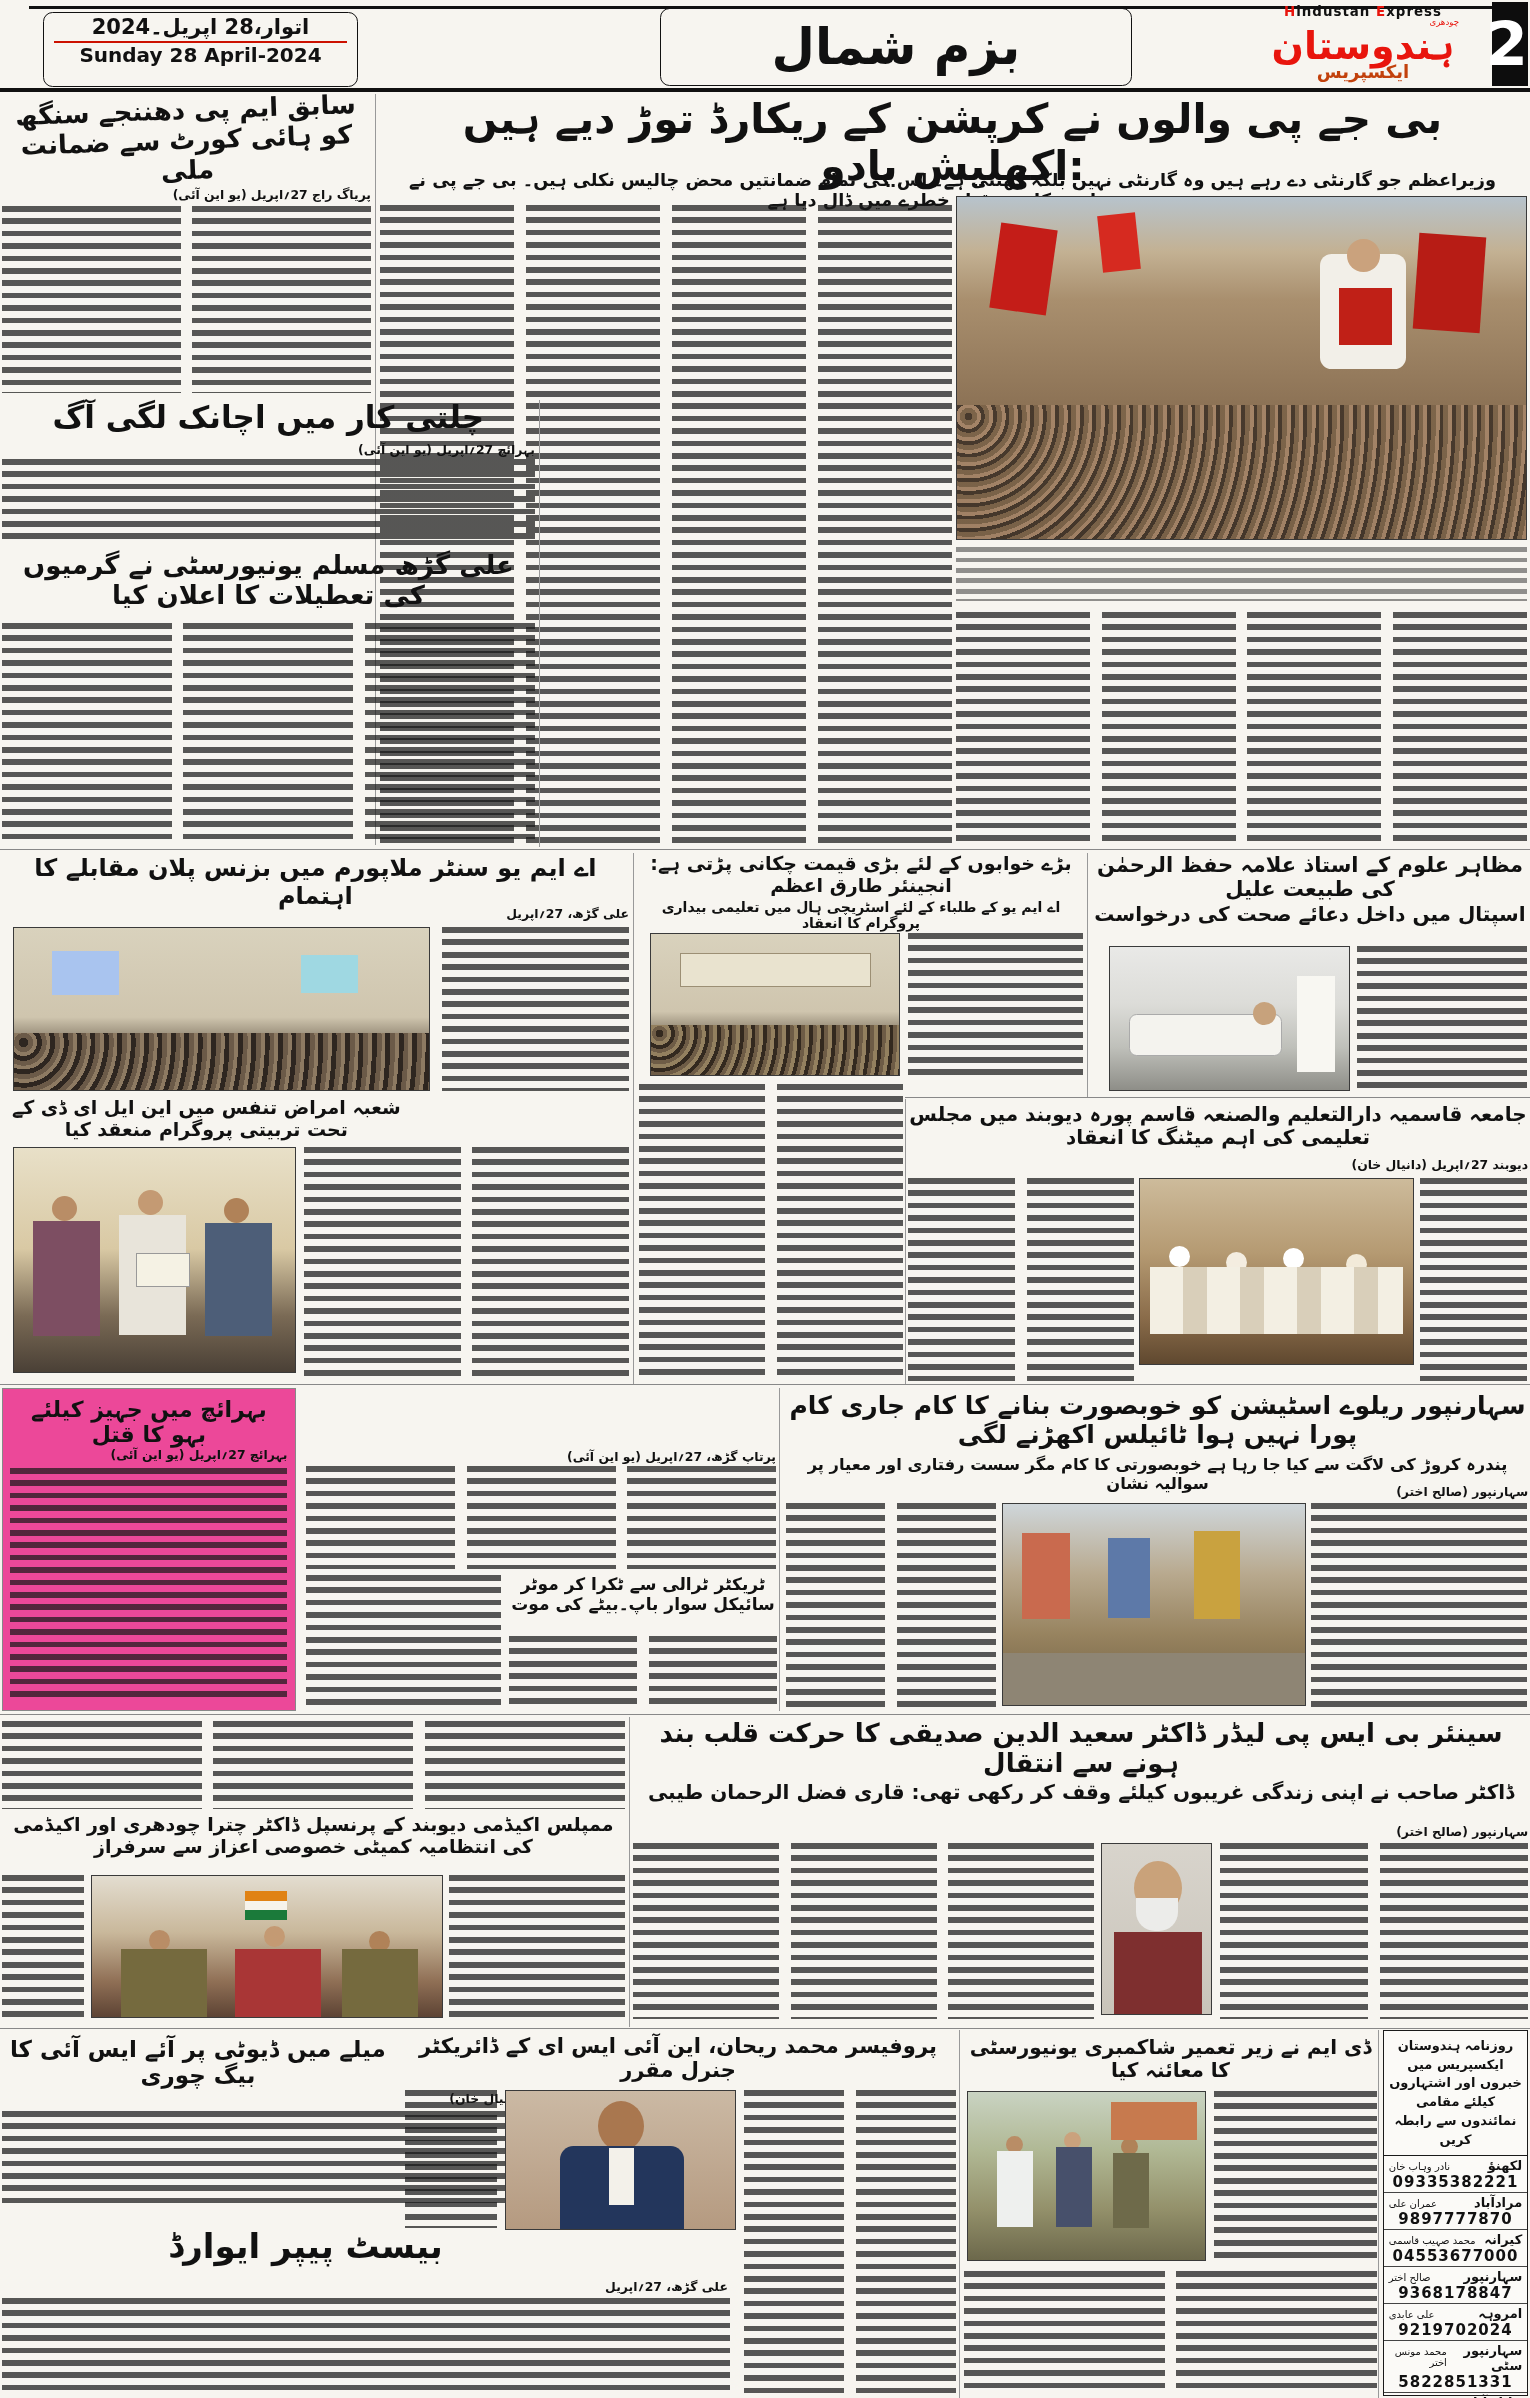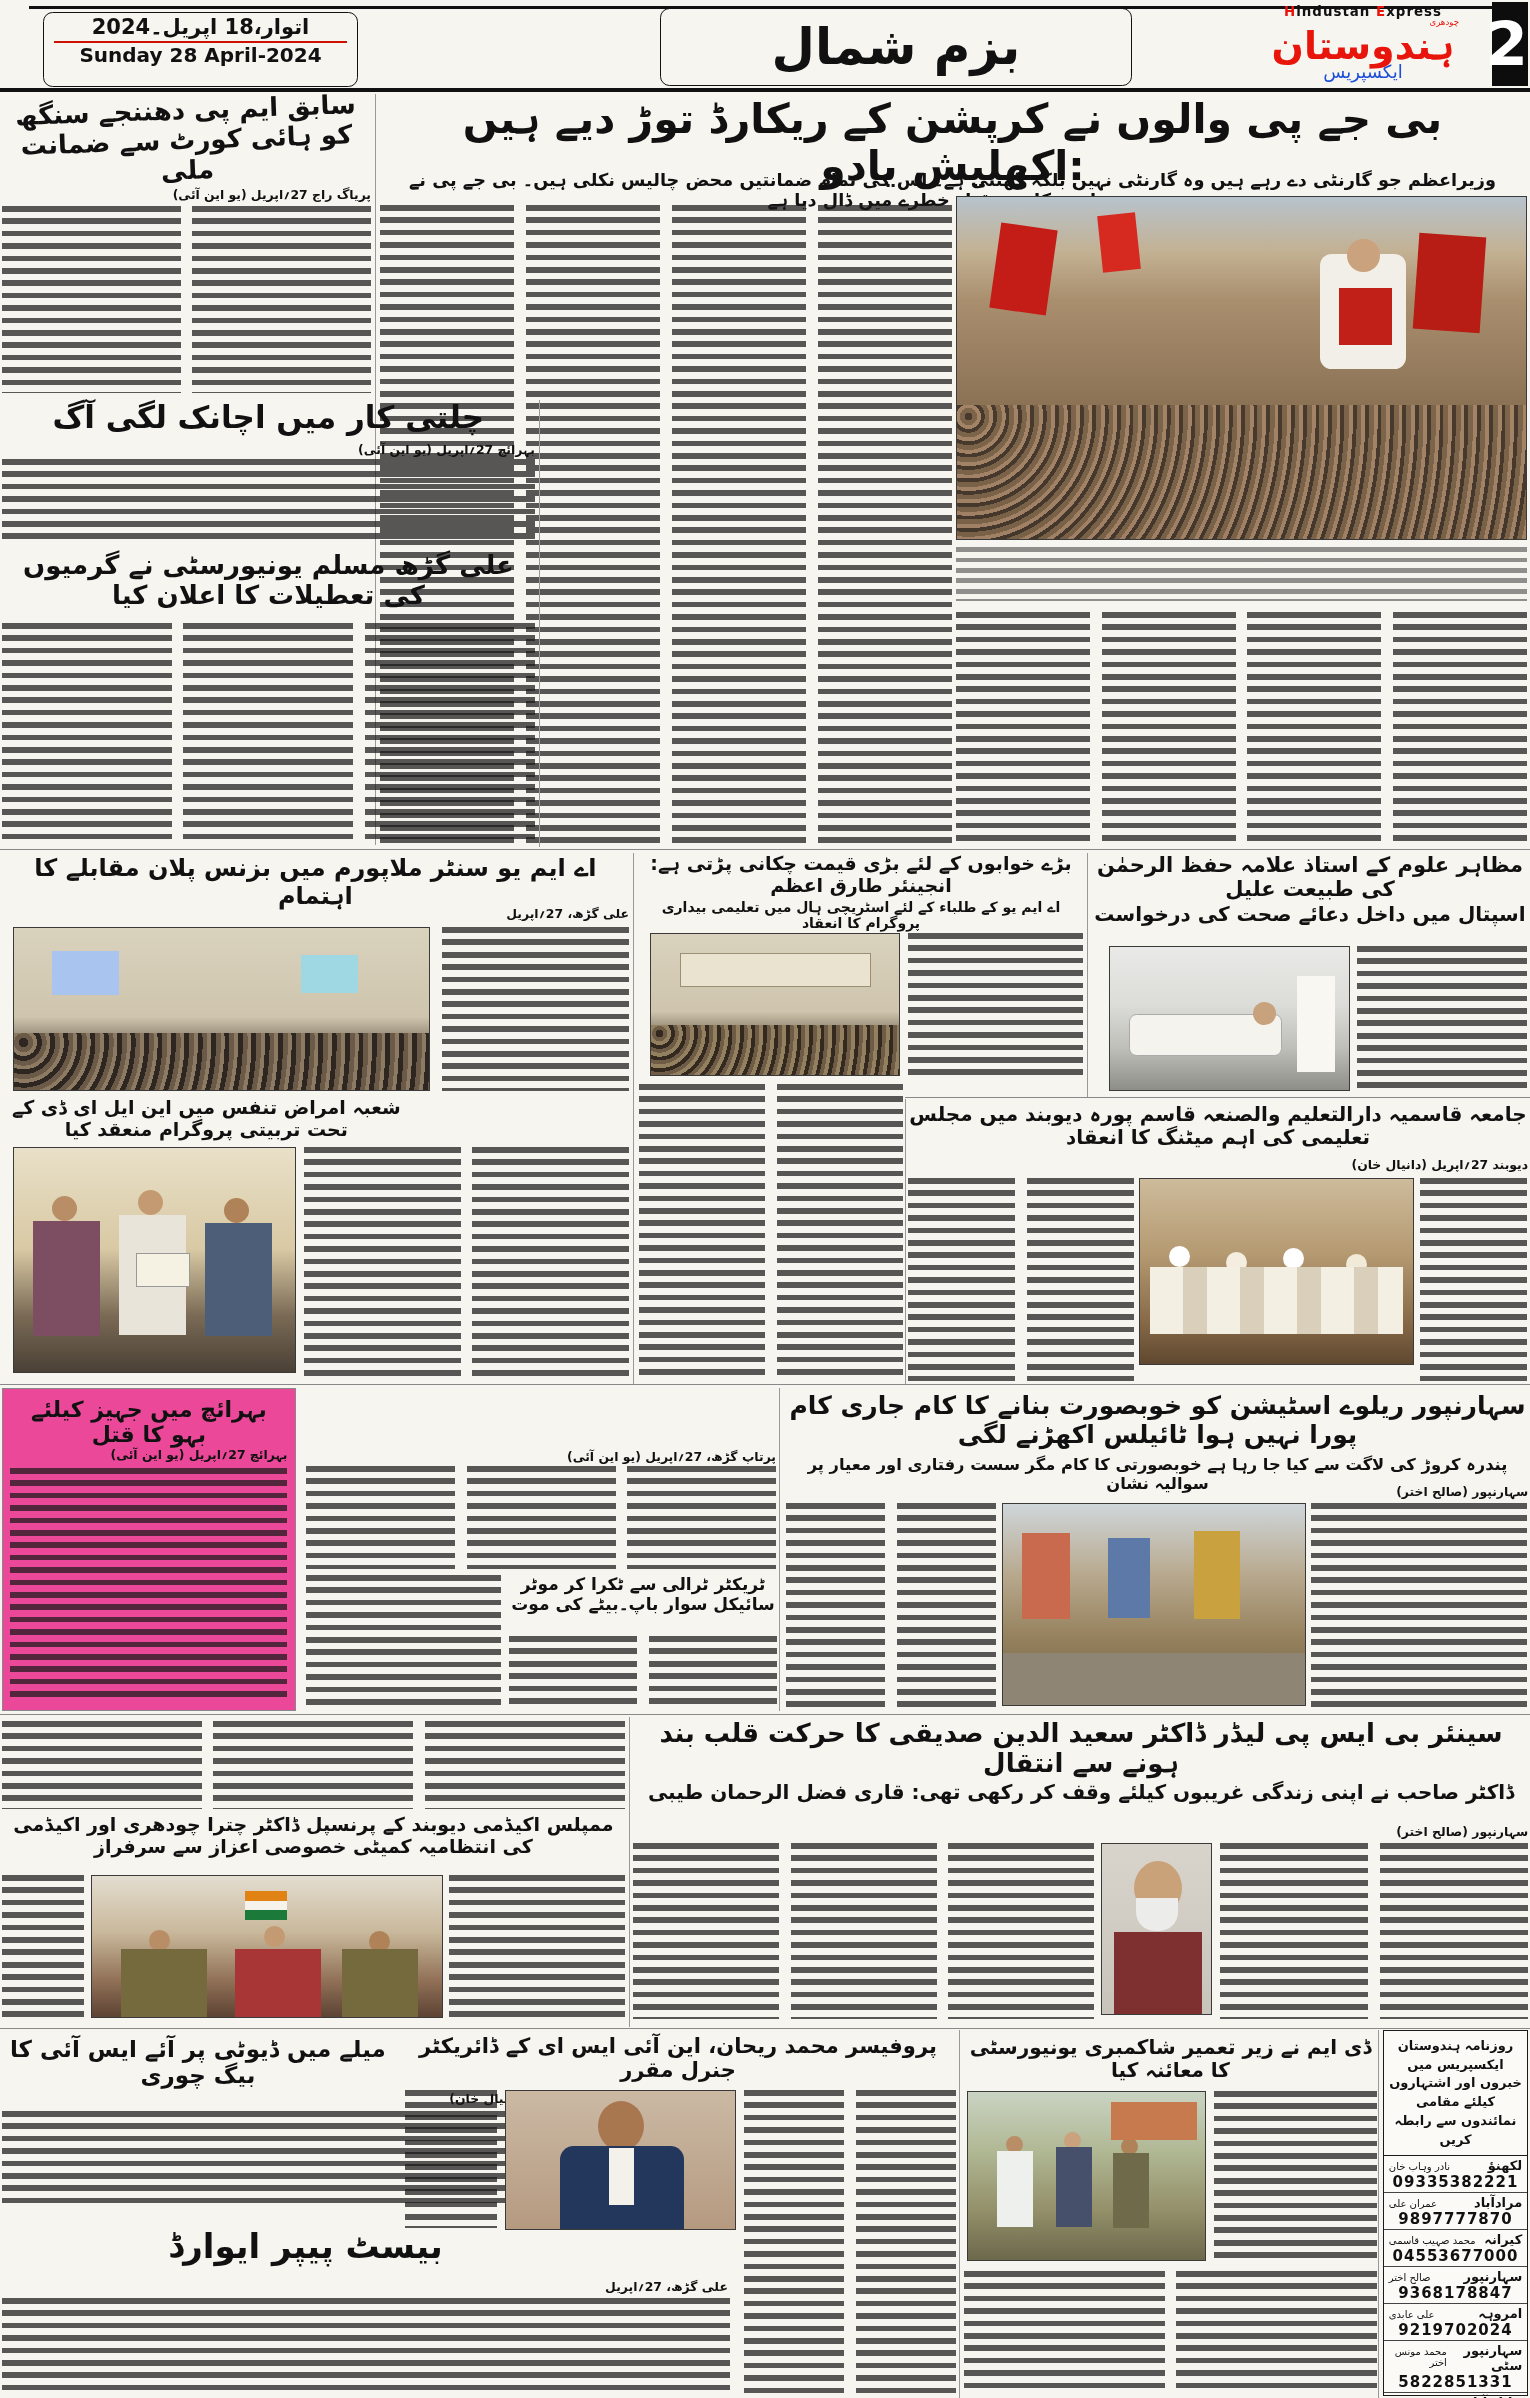--- a/index.html
+++ b/index.html
@@ -38,34 +38,34 @@
   .c-name{font-size:10px;}
   .c-num{font-weight:bold;font-size:15px;text-align:center;letter-spacing:1px;direction:ltr;}
 </style>
 </head>
 <body>
 
 <div id="paper">
 
   <div class="hline" style="top:5.7px;left:29px;width:1477px;height:2.9px;background:#111"></div>
   <div class="abs box" style="top:11.5px;right:1172px;left:43px;width:315px;height:75px;padding:2.9px 9.6px;">
-    <div style="font-size:21px;font-weight:bold;text-align:center;border-bottom:2.9px solid #cc1100;padding-bottom:1.9px;">اتوار،18 اپریل۔2024</div>
+    <div style="font-size:21px;font-weight:bold;text-align:center;border-bottom:2.9px solid #cc1100;padding-bottom:1.9px;">اتوار،28 اپریل۔2024</div>
     <div style="font-size:20px;font-weight:bold;text-align:center;direction:ltr;">Sunday 28 April-2024</div>
   </div>
   <div class="abs box" style="top:7.6px;left:660px;width:472px;height:78px;">
     <div style="font-size:50px;font-weight:bold;text-align:center;line-height:76px;">بزم شمال</div>
   </div>
   <div class="abs" style="top:3.8px;left:1238px;width:250px;height:82px;text-align:center;">
     <div style="font-size:13.4px;font-weight:bold;direction:ltr;letter-spacing:1px;">
       <span style="color:#e8150d">H</span><span>industan</span>
       <span style="color:#e8150d">E</span><span>xpress</span>
     </div>
     <div style="font-size:8.6px;color:#e8150d;text-align:right;padding-right:29px;margin-top:-1.9px;">چودھری</div>
     <div style="font-size:38px;font-weight:bold;color:#e8150d;line-height:1.0;">ہندوستان</div>
-    <div style="font-size:18px;font-weight:normal;color:#1d4ed8;margin-top:-3.8px;">ایکسپریس</div>
+    <div style="font-size:18px;font-weight:bold;color:#c2410c;margin-top:-3.8px;">ایکسپریس</div>
   </div>
   <div class="abs" style="top:1.9px;left:1492px;width:36px;height:84px;background:#0d0d0d;color:#fff;font-size:61px;font-weight:bold;text-align:center;line-height:84px;">2</div>
   <div class="hline" style="top:88px;left:0;width:1530px;height:3.8px;background:#111"></div>
 
   <div class="abs hl" style="top:96px;right:1159px;left:1.9px;width:369px;height:88px;font-size:26px;transform:rotate(-2deg);">سابق ایم پی دھننجے سنگھ کو ہائی کورٹ سے ضمانت ملی</div>
   <div class="abs hl" style="top:96px;left:380px;width:1145px;font-size:41px;">بی جے پی والوں نے کرپشن کے ریکارڈ توڑ دیے ہیں :اکھلیش یادو</div>
   <div class="abs sub" style="top:170px;left:380px;width:1145px;font-size:17.7px;">وزیراعظم جو گارنٹی دے رہے ہیں وہ گارنٹی نہیں بلکہ گھنٹی ہے۔ اس کی تمام ضمانتیں محض چالیس نکلی ہیں۔ بی جے پی نے نوجوانوں کا مستقبل خطرے میں ڈال دیا ہے</div>
 
   <div class="abs cols" style="top:205px;left:380px;width:572px;height:639px;">
     <div class="sim"></div>

